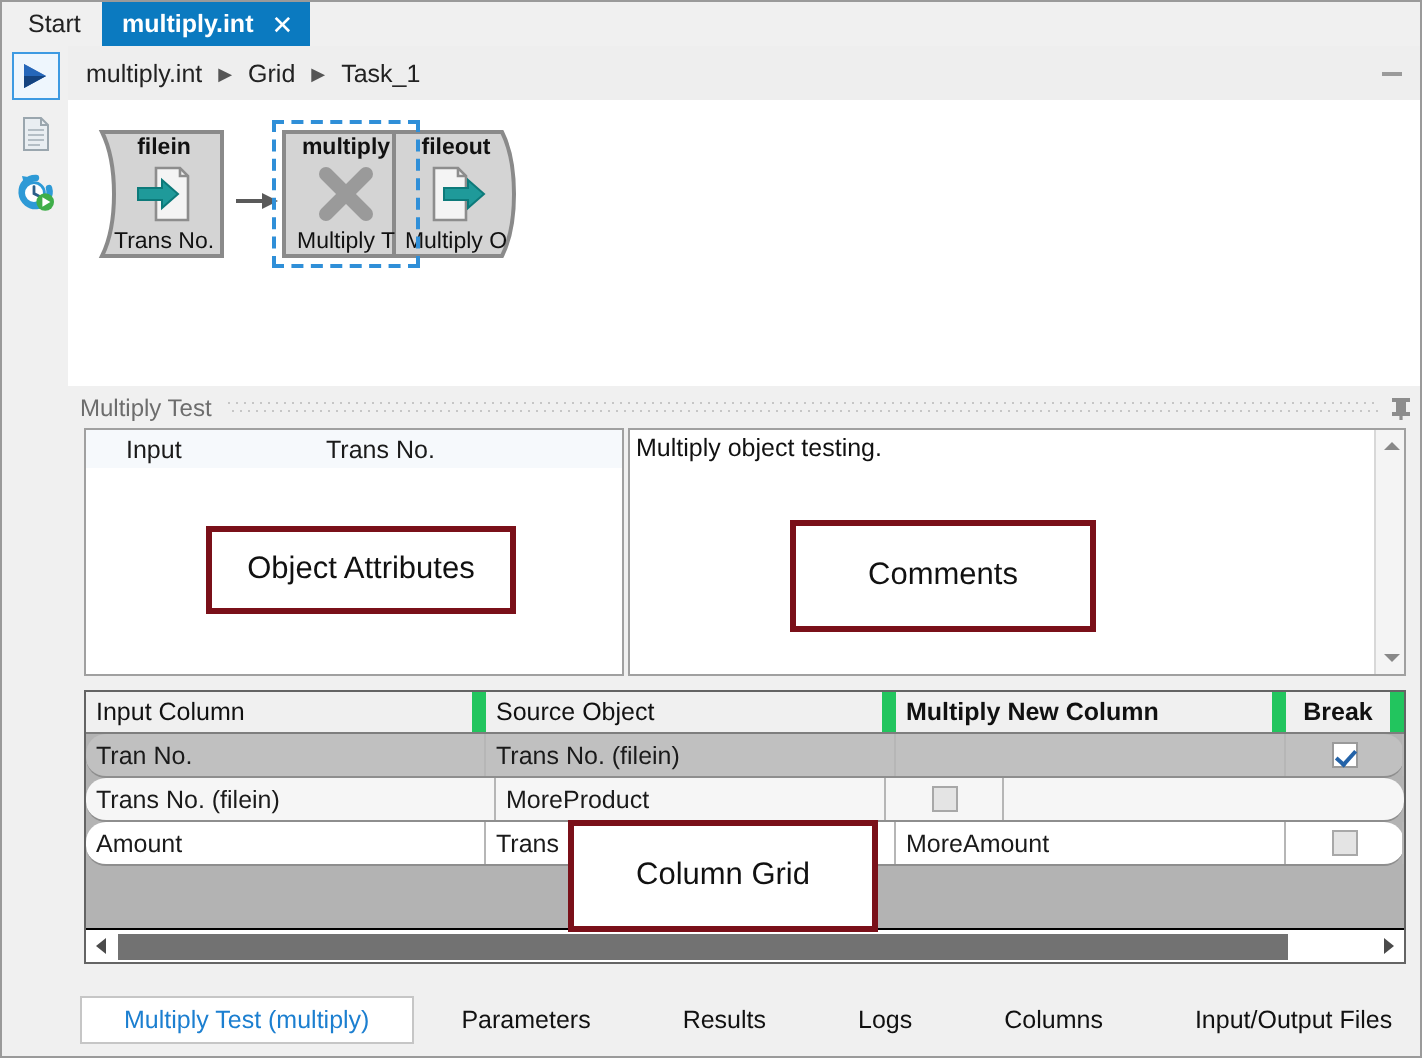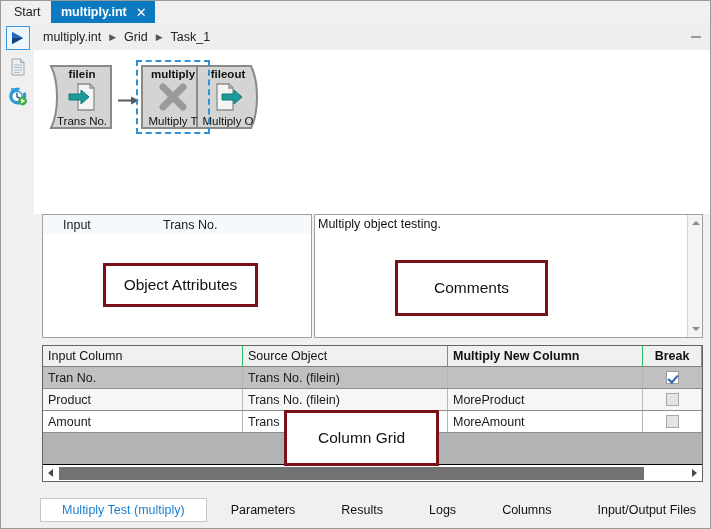--- a/index.html
+++ b/index.html
@@ -239,29 +239,30 @@
   .gridhead {
     display: flex; height: 20px;
     background: #f0f0f0;
     border-bottom: 1px solid #7e7e7e;
     font-size: 12.5px;
   }
   .gridhead .hc {
     box-sizing: border-box;
     padding-left: 5px;
     display: flex; align-items: center;
-    border-right: 1px solid #22c55e;
+    border-right: 7px solid #22c55e;
     color: #111;
   }
   .gridhead .hc.bold { font-weight: bold; }
   .gridhead .hc.center { justify-content: center; padding-left: 0; }
   .gridrow {
     display: flex; height: 21px;
     font-size: 12.5px;
     border-bottom: 1px solid #8e8e8e;
+    border-radius: 10px;
   }
   .gridrow .gc {
     box-sizing: border-box;
     padding-left: 5px;
     display: flex; align-items: center;
     border-right: 1px solid #b6b6b6;
     overflow: hidden; white-space: nowrap;
   }
   .gridrow .gc.center { justify-content: center; padding-left: 0; }
   .w1 { width: 200px; }
@@ -475,20 +476,29 @@
         <svg width="30" height="30" viewBox="0 0 30 30">
           <path d="M4 2 H16 L20 6 V28 H4 Z" fill="#f4f4f4" stroke="#8d8d8d" stroke-width="1.3"></path>
           <path d="M16 2 L16 6 L20 6" fill="none" stroke="#8d8d8d" stroke-width="1.3"></path>
           <path d="M9 12 H21 V8 L29 15 L21 22 V18 H9 Z" fill="#1f9a9a" stroke="#0d7a7a" stroke-width="1"></path>
         </svg>
       </div>
       <div class="caption">Multiply O</div>
     </div>
   </div>
 
+  <div class="dockhead">
+    <span class="dh-title">Multiply Test</span>
+    <span class="dots"></span>
+    <span class="pin">
+      <svg width="11" height="12" viewBox="0 0 11 12">
+        <path d="M1 1 H10 V3 H8 V8 H10 V10 H6.3 V12 H4.7 V10 H1 V8 H3 V3 H1 Z" fill="#8d8d8d"></path>
+      </svg>
+    </span>
+  </div>
 
   <div class="panelbody">
 
     <div class="attrbox">
       <div class="attrrow">
         <span class="c1">Input</span>
         <span class="c2">Trans No.</span>
       </div>
     </div>
 
@@ -515,21 +525,20 @@
       <div class="gridrow row-sel">
         <div class="gc w1">Tran No.</div>
         <div class="gc w2">Trans No. (filein)</div>
         <div class="gc w3"></div>
         <div class="gc w4 center">
           <span class="cbox on"></span>
         </div>
       </div>
 
       <div class="gridrow row-alt">
-        <div class="gc w1">Product</div>
         <div class="gc w2">Trans No. (filein)</div>
         <div class="gc w3">MoreProduct</div>
         <div class="gc w4 center">
           <span class="cbox off"></span>
         </div>
       </div>
 
       <div class="gridrow row-white">
         <div class="gc w1">Amount</div>
         <div class="gc w2">Trans No. (filein)</div>

